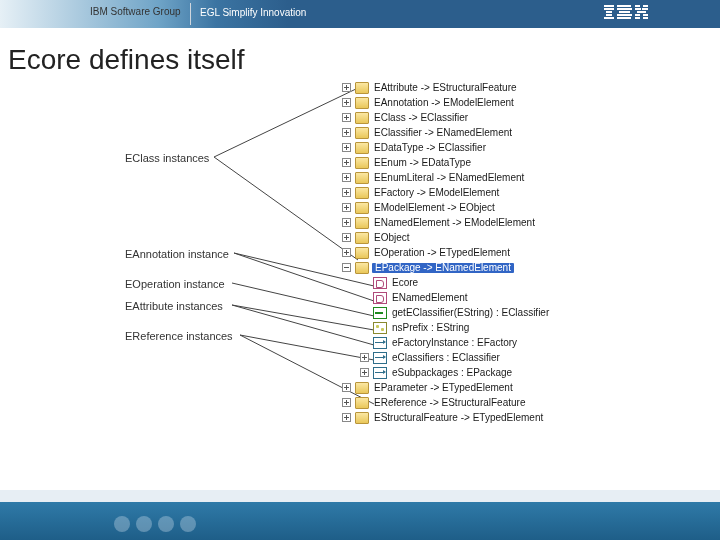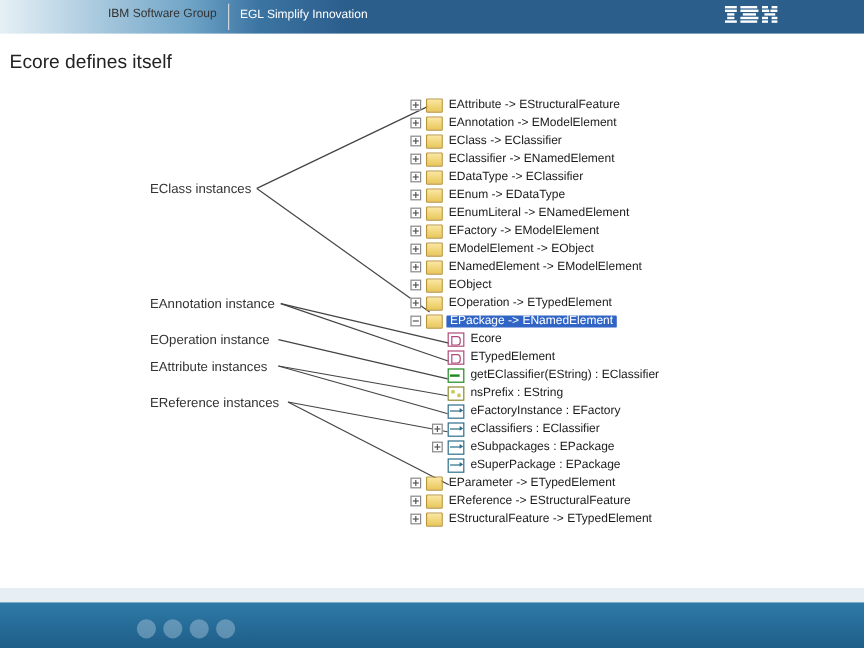--- a/index.html
+++ b/index.html
@@ -18,21 +18,21 @@
     position: absolute; left: 190px; top: 3px; width: 1px; height: 22px; background: #cfd6dd;
   }
   .header-tag {
     position: absolute; left: 200px; top: 7px; font-size: 10px; color: #fff;
   }
   .ibm-logo {
     position: absolute; right: 16px; top: 5px;
   }
 
   .title {
-    position: absolute; left: 8px; top: 44px; font-size: 16px; color: #222; font-weight: 400;
+    position: absolute; left: 8px; top: 44px; font-size: 28px; color: #222; font-weight: 400;
   }
 
   
   .lbl { position: absolute; font-size: 11px; color: #333; }
   .lbl.eclass  { left: 125px; top: 152px; }
   .lbl.eann    { left: 125px; top: 248px; }
   .lbl.eop     { left: 125px; top: 278px; }
   .lbl.eattr   { left: 125px; top: 300px; }
   .lbl.eref    { left: 125px; top: 330px; }
 
@@ -234,21 +234,21 @@
           <span class="ic ic-ann"></span>
         </span>
         <span class="txt">Ecore</span>
       </div>
       <div class="row">
         <span class="gutter">
           <span class="indent i1"></span>
           <span class="noexp"></span>
           <span class="ic ic-ann"></span>
         </span>
-        <span class="txt">ETypedElement</span>
+        <span class="txt">ENamedElement</span>
       </div>
       <div class="row">
         <span class="gutter">
           <span class="indent i1"></span>
           <span class="noexp"></span>
           <span class="ic ic-op"></span>
         </span>
         <span class="txt">getEClassifier(EString) : EClassifier</span>
       </div>
       <div class="row">
@@ -275,28 +275,20 @@
         </span>
         <span class="txt">eClassifiers : EClassifier</span>
       </div>
       <div class="row">
         <span class="gutter">
           <span class="indent i1"></span>
           <span class="exp plus"></span>
           <span class="ic ic-ref"></span>
         </span>
         <span class="txt">eSubpackages : EPackage</span>
-      </div>
-      <div class="row">
-        <span class="gutter">
-          <span class="indent i1"></span>
-          <span class="noexp"></span>
-          <span class="ic ic-ref"></span>
-        </span>
-        <span class="txt">eSuperPackage : EPackage</span>
       </div>
       <div class="row">
         <span class="gutter">
           <span class="exp plus"></span>
           <span class="ic ic-class"></span>
         </span>
         <span class="txt">EParameter -&gt; ETypedElement</span>
       </div>
       <div class="row">
         <span class="gutter">

